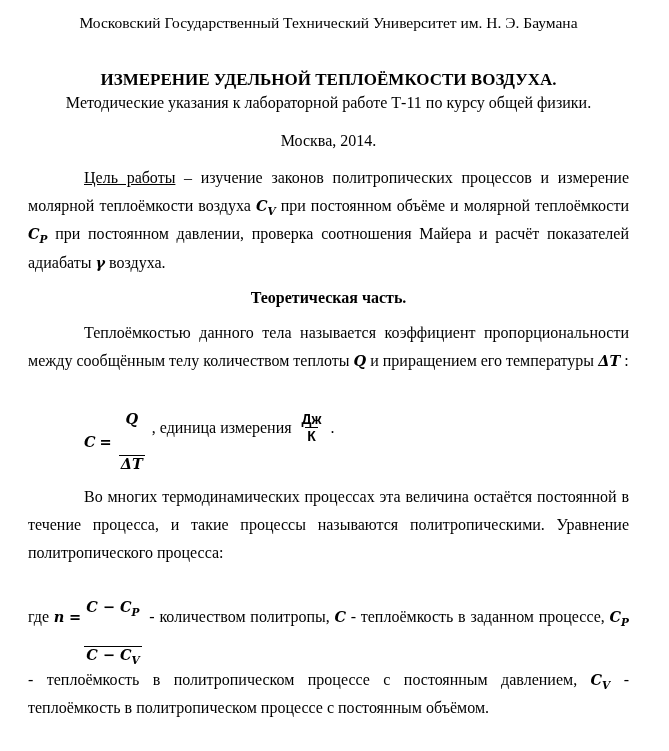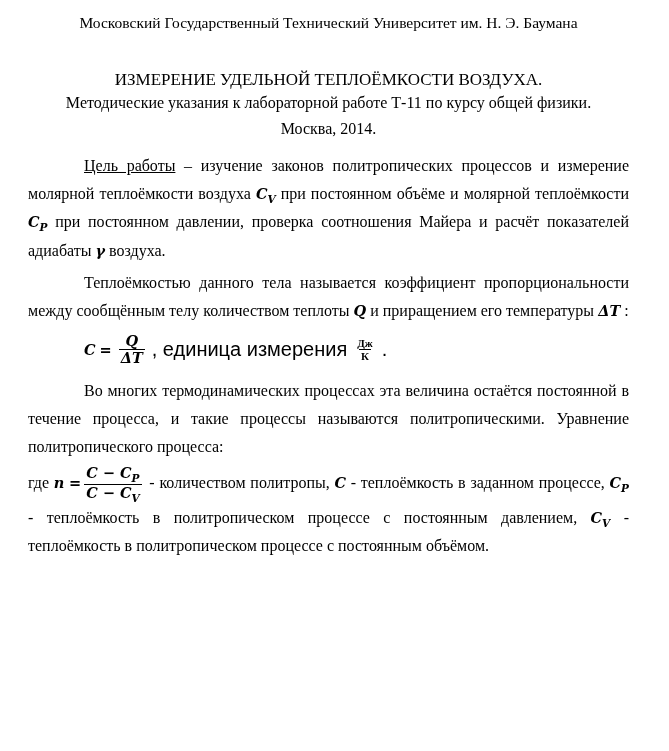--- a/index.html
+++ b/index.html
@@ -24,26 +24,26 @@
   .uni-header {
     font-size: 15.5px;
     margin: 0 0 38px 0;
   }
   .authors {
     font-size: 16px;
     margin: 0 0 8px 0;
   }
   .doc-title {
     font-size: 17px;
-    font-weight: normal;
+    font-weight: bold;
     margin: 0 0 4px 0;
   }
   .doc-subtitle {
     font-size: 16px;
-    margin: 0 0 8px 0;
+    margin: 0 0 20px 0;
   }
   .city-year {
     font-size: 16px;
     margin: 8px 0 14px 0;
   }
   p.body {
     margin: 0 0 4px 0;
     text-align: justify;
     line-height: 1.75;
   }
@@ -53,31 +53,32 @@
     font-size: 16px;
     margin: 12px 0 12px 0;
   }
   .underline { text-decoration: underline; }
   .math {
     font-family: "DejaVu Serif", serif;
     font-style: italic;
     font-weight: bold;
     font-size: 14.5px;
     white-space: nowrap;
+    margin-top: 28px;
   }
   .math sub, .math sup {
     font-size: 10.5px;
     font-style: italic;
     font-weight: bold;
   }
   .units {
-    font-family: Liberation Serif, serif;
+    font-family: Liberation Sans, sans-serif;
     font-style: normal;
     font-weight: bold;
-    font-size: 11px;
+    font-size: 14px;
   }
   .frac {
     display: inline-flex;
     flex-direction: column;
     align-items: center;
     vertical-align: middle;
     line-height: 1.15;
     margin: 0 3px;
   }
   .frac .den {
@@ -85,39 +86,40 @@
     padding: 0 2px;
   }
   .frac .num { padding: 0 2px; }
   .formula {
     padding-left: 56px;
     margin: 8px 0 10px 0;
     display: flex;
     align-items: center;
     gap: 4px;
   }
-  .formula .plain { font-family: Liberation Sans, sans-serif; font-size: 20px; }
+  .formula .plain { font-family: Liberation Serif, serif; font-size: 16px; }
   .gap-l { margin-left: 4px; }
 </style>
 </head>
 <body>
 
 <div class="page">
 
   <div class="center uni-header">Московский Государственный Технический Университет им. Н. Э. Баумана</div>
 
 
   <div class="center doc-title">ИЗМЕРЕНИЕ УДЕЛЬНОЙ ТЕПЛОЁМКОСТИ ВОЗДУХА.</div>
 
   <div class="center doc-subtitle">Методические указания к лабораторной работе Т-11 по курсу общей физики.</div>
 
   <div class="center city-year">Москва, 2014.</div>
 
   <p class="body indent"><span class="underline">Цель работы</span><span> – изучение законов политропических процессов и измерение молярной теплоёмкости воздуха </span><span class="math"><span>C</span><sub>V</sub></span><span> при постоянном объёме и молярной теплоёмкости </span><span class="math"><span>C</span><sub>P</sub></span><span> при постоянном давлении, проверка соотношения Майера и расчёт показателей адиабаты </span><span class="math">γ</span><span> воздуха.</span></p>
 
+  <div class="center section-heading">Теоретическая часть.</div>
 
   <p class="body indent"><span>Теплоёмкостью данного тела называется коэффициент пропорциональности между сообщённым телу количеством теплоты </span><span class="math">Q</span><span> и приращением его температуры </span><span class="math">ΔT</span><span> :</span></p>
 
   <div class="formula">
     <span class="math">C</span>
     <span class="math">=</span>
     <span class="frac">
       <span class="num math">Q</span>
       <span class="den math">ΔT</span>
     </span>

